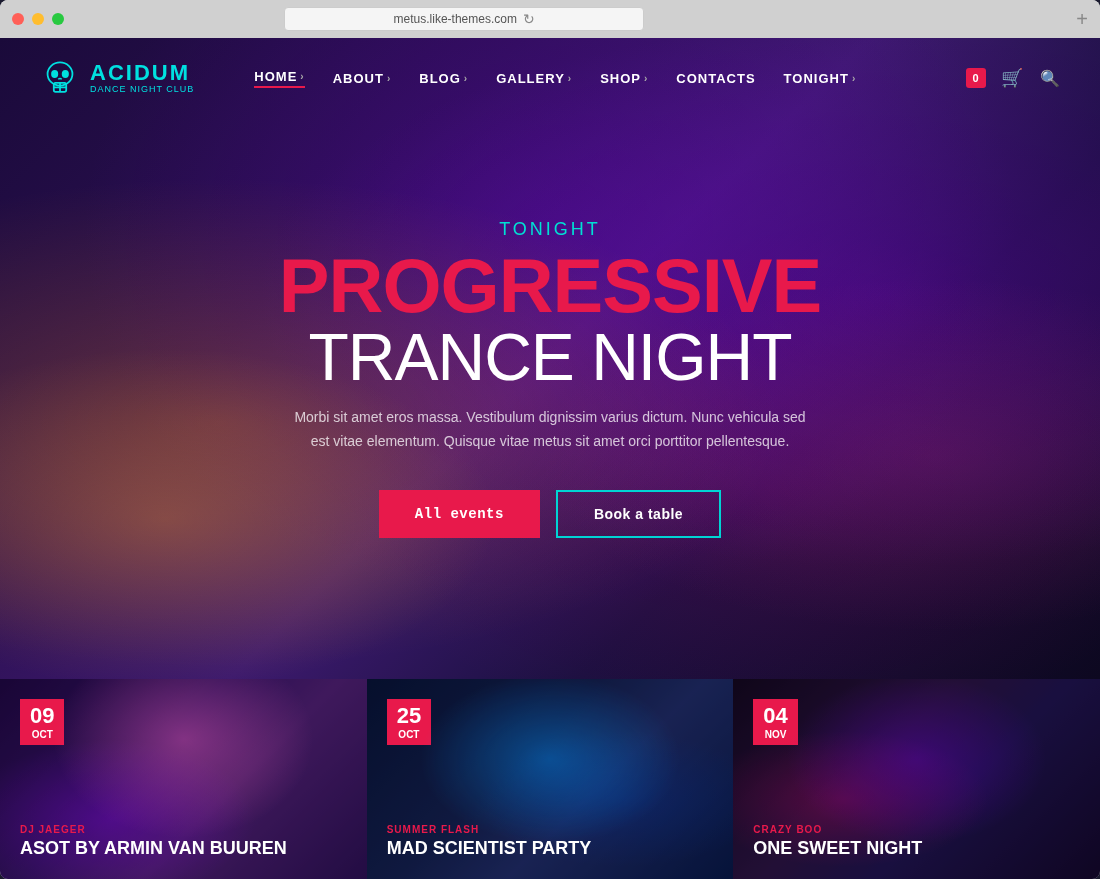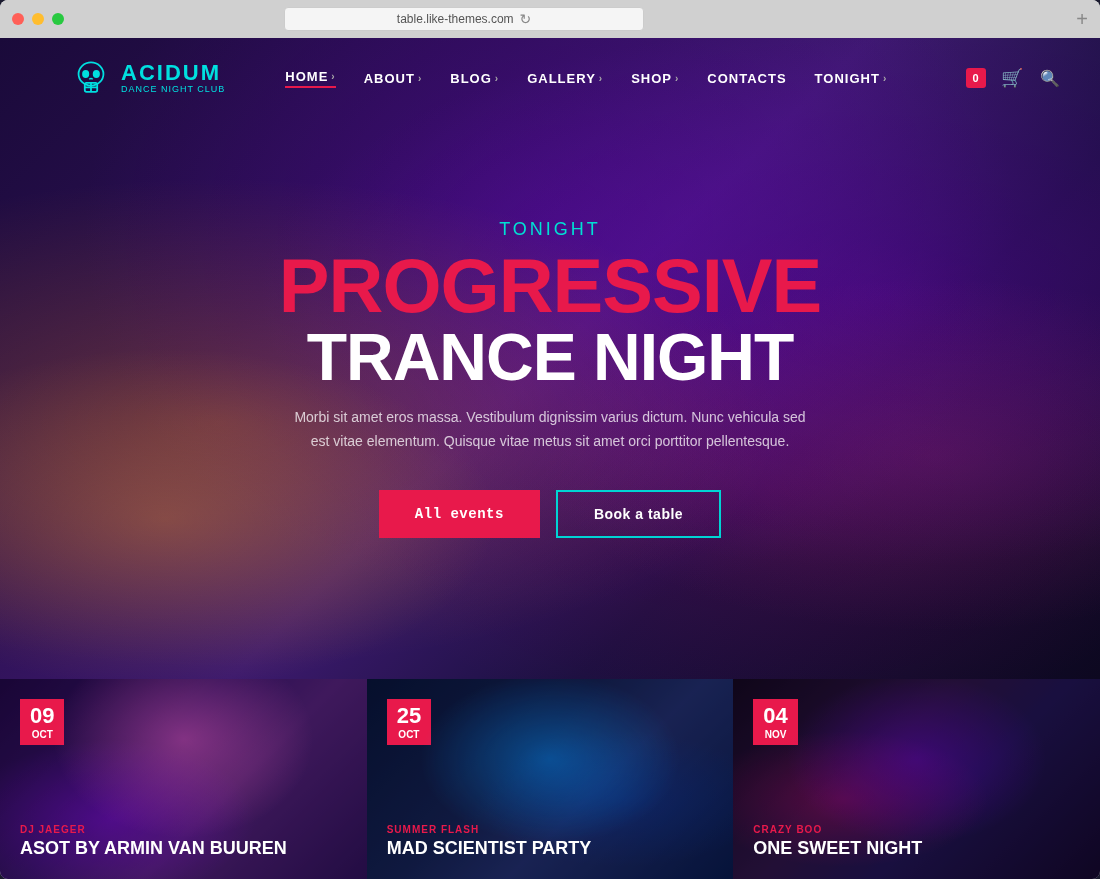--- a/index.html
+++ b/index.html
@@ -102,21 +102,20 @@
     }
 
     .nav {
       position: relative;
       z-index: 10;
       display: flex;
       align-items: center;
       padding: 0 40px;
       height: 80px;
       background: transparent;
-      margin-left: 31px;
     }
 
     .logo-area {
       display: flex;
       align-items: center;
       gap: 10px;
       margin-right: 60px;
     }
 
     .logo-skull {
@@ -226,21 +225,21 @@
       font-weight: 900;
       color: #e8194b;
       line-height: 0.9;
       text-transform: uppercase;
       letter-spacing: -1px;
       margin-bottom: 4px;
     }
 
     .hero-title-sub {
       font-size: 66px;
-      font-weight: 700;
+      font-weight: 400;
       color: #fff;
       line-height: 1;
       text-transform: uppercase;
       letter-spacing: -1px;
       margin-bottom: 16px;
     }
 
     .hero-desc {
       color: rgba(255,255,255,0.75);
       font-size: 14px;
@@ -392,21 +391,21 @@
 </head>
 <body>
 
 <div class="browser-chrome">
 
   <div class="browser-titlebar">
     <span class="browser-dot dot-red"></span>
     <span class="browser-dot dot-yellow"></span>
     <span class="browser-dot dot-green"></span>
     <div class="browser-addressbar">
-      <span>table.like-themes.com</span>
+      <span>metus.like-themes.com</span>
       <span class="browser-refresh">↻</span>
     </div>
     <span class="browser-newTab" style="margin-left:auto;font-size:20px;color:#888;cursor:pointer;">+</span>
   </div>
 
   <div class="browser-content">
     <div class="site-wrapper">
 
       <div class="hero">
         <div class="hero-bg"></div>

